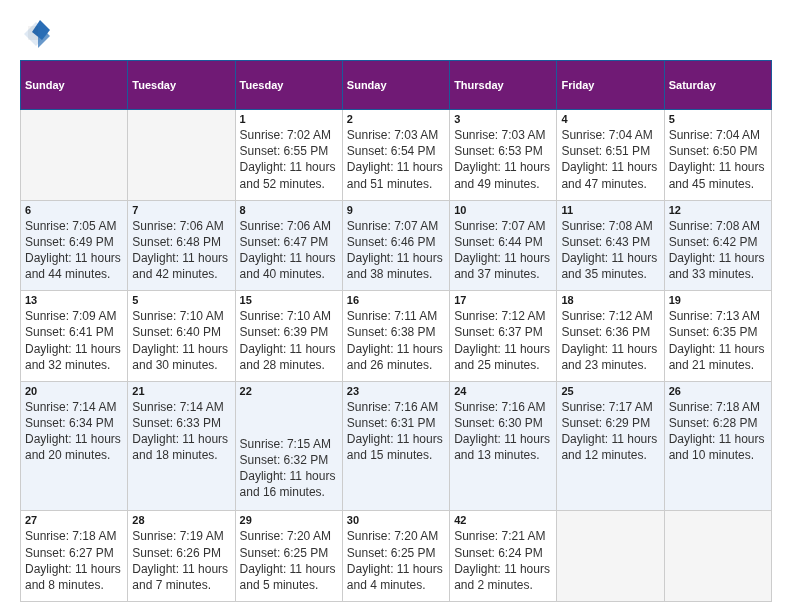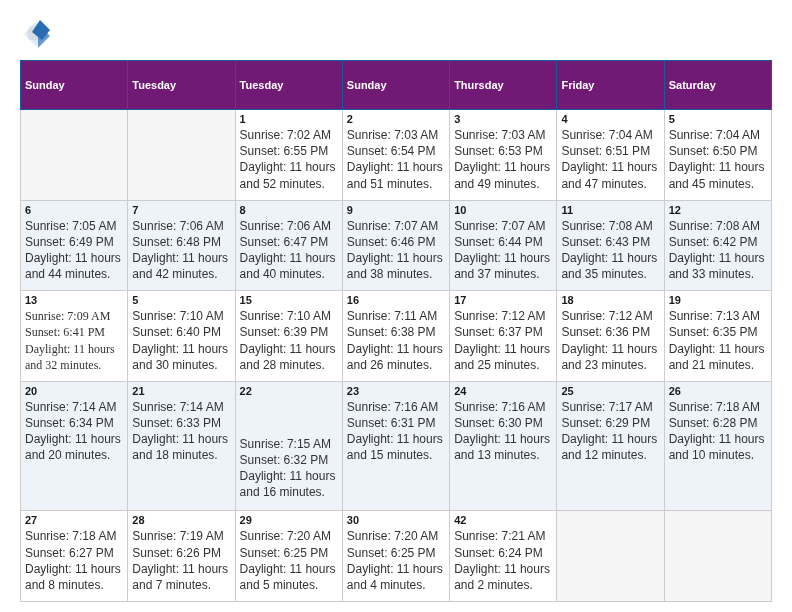--- a/index.html
+++ b/index.html
@@ -200,21 +200,21 @@
           <td>
             <div class="day-number">12</div>
             <div class="day-info" style="white-space: pre-line;">Sunrise: 7:08 AM
 Sunset: 6:42 PM
 Daylight: 11 hours and 33 minutes.</div>
           </td>
         </tr>
         <tr>
           <td>
             <div class="day-number">13</div>
-            <div class="day-info" style="white-space: pre-line; font-family: Liberation Serif, serif;">Sunrise: 7:09 AM
+            <div class="day-info" style="white-space: pre-line;">Sunrise: 7:09 AM
 Sunset: 6:41 PM
 Daylight: 11 hours and 32 minutes.</div>
           </td>
           <td>
             <div class="day-number">5</div>
             <div class="day-info" style="white-space: pre-line;">Sunrise: 7:10 AM
 Sunset: 6:40 PM
 Daylight: 11 hours and 30 minutes.</div>
           </td>
           <td>

